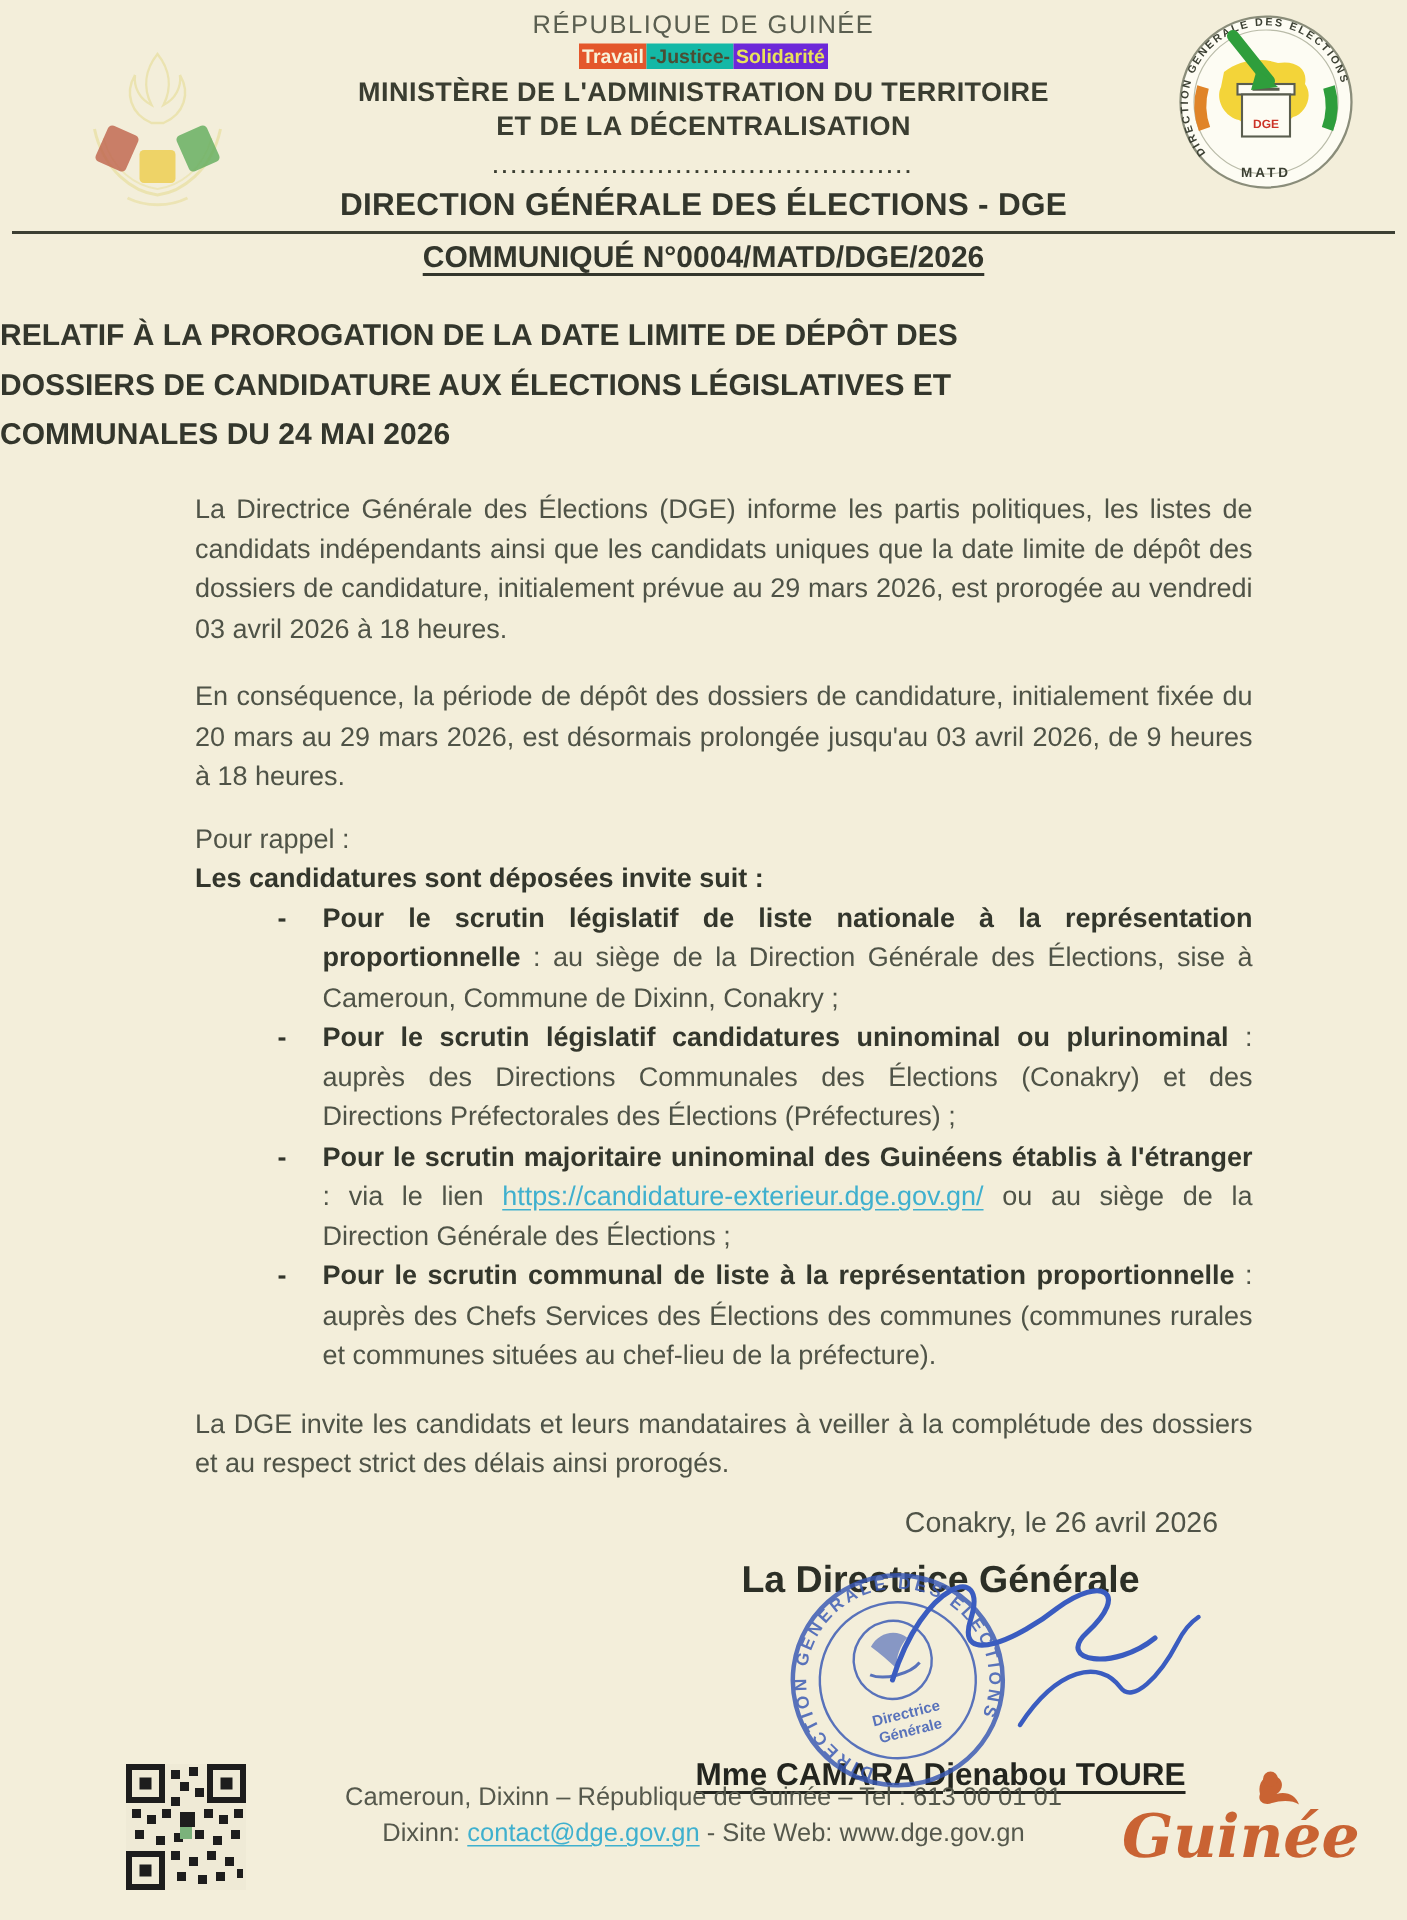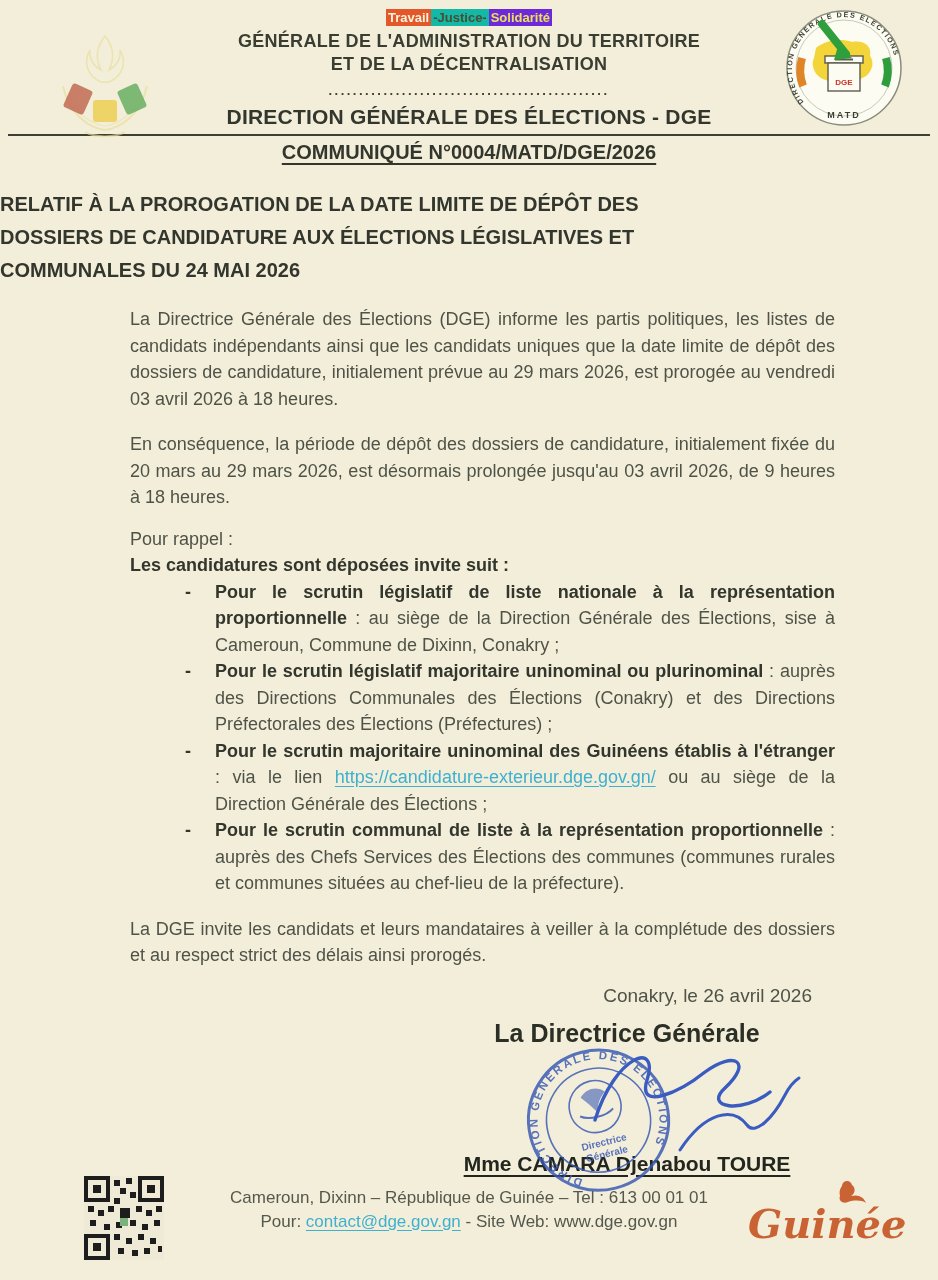--- a/index.html
+++ b/index.html
@@ -84,23 +84,24 @@
       <path d="M38,42 C48,34 62,32 74,36 C86,34 94,40 92,50 C98,58 92,70 84,72 C76,80 58,82 48,74 C38,72 32,60 36,52 Z" fill="#f2d22e" opacity=".95"></path>
       <rect x="47" y="50" width="38" height="7" fill="#fdfcf3" stroke="#5a5d4e" stroke-width="1.4"></rect>
       <rect x="50" y="57" width="32" height="28" fill="#fdfcf3" stroke="#5a5d4e" stroke-width="1.4"></rect>
       <line x1="57" y1="53.5" x2="75" y2="53.5" stroke="#5a5d4e" stroke-width="2"></line>
       <text x="66" y="79" text-anchor="middle" font-size="8" font-weight="bold" fill="#cc3327">DGE</text>
       <path d="M44,18 L68,48" stroke="#2f9e3c" stroke-width="8" stroke-linecap="round"></path>
       <path d="M60,40 L74,52 L56,54 Z" fill="#2f9e3c"></path>
       <text x="66" y="112" text-anchor="middle" font-size="9" font-weight="bold" fill="#3c4033" letter-spacing="2">MATD</text>
     </svg>
 
+    <div class="republic">RÉPUBLIQUE DE GUINÉE</div>
     <div class="motto"><span class="seg red">Travail</span><span class="seg yellow">-Justice-</span><span class="seg green">Solidarité</span></div>
     <div class="ministry">
-      <div>GÉNÉRALE DE L'ADMINISTRATION DU TERRITOIRE</div>
+      <div>MINISTÈRE DE L'ADMINISTRATION DU TERRITOIRE</div>
       <div>ET DE LA DÉCENTRALISATION</div>
     </div>
     <div class="dots">..............................................</div>
   </div>
 
   <div class="h-direction">DIRECTION GÉNÉRALE DES ÉLECTIONS - DGE</div>
   <hr class="rule">
   <div class="h-communique">COMMUNIQUÉ N°0004/MATD/DGE/2026</div>
 
   <div class="subject">
@@ -118,21 +119,21 @@
     <div class="reminder">Pour rappel :</div>
     <div class="list-intro">Les candidatures sont déposées invite suit :</div>
 
     <div class="bullet">
       <span class="marker">-</span>
       <div class="content"><span class="b">Pour le scrutin législatif de liste nationale à la représentation proportionnelle</span><span> : au siège de la Direction Générale des Élections, sise à Cameroun, Commune de Dixinn, Conakry ;</span></div>
     </div>
 
     <div class="bullet">
       <span class="marker">-</span>
-      <div class="content"><span class="b">Pour le scrutin législatif majoritaire uninominal ou plurinominal</span><span> : auprès des Directions Communales des Élections (Conakry) et des Directions Préfectorales des Élections (Préfectures) ;</span></div>
+      <div class="content"><span class="b">Pour le scrutin législatif candidatures uninominal ou plurinominal</span><span> : auprès des Directions Communales des Élections (Conakry) et des Directions Préfectorales des Élections (Préfectures) ;</span></div>
     </div>
 
     <div class="bullet">
       <span class="marker">-</span>
       <div class="content"><span class="b">Pour le scrutin majoritaire uninominal des Guinéens établis à l'étranger</span><span> : via le lien </span><a href="#" class="doc-link">https://candidature-exterieur.dge.gov.gn/</a><span> ou au siège de la Direction Générale des Élections ;</span></div>
     </div>
 
     <div class="bullet">
       <span class="marker">-</span>
       <div class="content"><span class="b">Pour le scrutin communal de liste à la représentation proportionnelle</span><span> : auprès des Chefs Services des Élections des communes (communes rurales et communes situées au chef-lieu de la préfecture).</span></div>
@@ -202,21 +203,21 @@
         <rect x="74" y="70" width="4" height="6"></rect>
         <rect x="34" y="72" width="6" height="6"></rect>
       <rect x="48" y="74" width="6" height="6"></rect>
         <rect x="60" y="72" width="6" height="6"></rect>
     </g>
     <rect x="36" y="42" width="8" height="8" fill="#7bb27b"></rect>
   </svg>
 
   <div class="footer-text">
     <div>Cameroun, Dixinn – République de Guinée – Tel : 613 00 01 01</div>
-    <div><span>Pour: </span><a href="#" class="doc-link">contact@dge.gov.gn</a><span> - Site Web: www.dge.gov.gn</span></div>
+    <div><span>Dixinn: </span><a href="#" class="doc-link">contact@dge.gov.gn</a><span> - Site Web: www.dge.gov.gn</span></div>
   </div>
 
   <svg class="brand" width="170" height="78" viewBox="0 0 170 78">
     <path d="M96,18 C94,10 100,4 106,6 C112,8 112,15 107,18 C114,16 120,19 122,25 C118,22 110,22 104,24 C99,26 94,23 96,18 Z" fill="#c96333"></path>
     <circle cx="103" cy="8" r="5" fill="#c96333"></circle>
     <text x="4" y="60" font-family="'DejaVu Serif', serif" font-style="italic" font-weight="bold" font-size="40" fill="#c96333">Guinée</text>
   </svg>
 
 </div>
 

